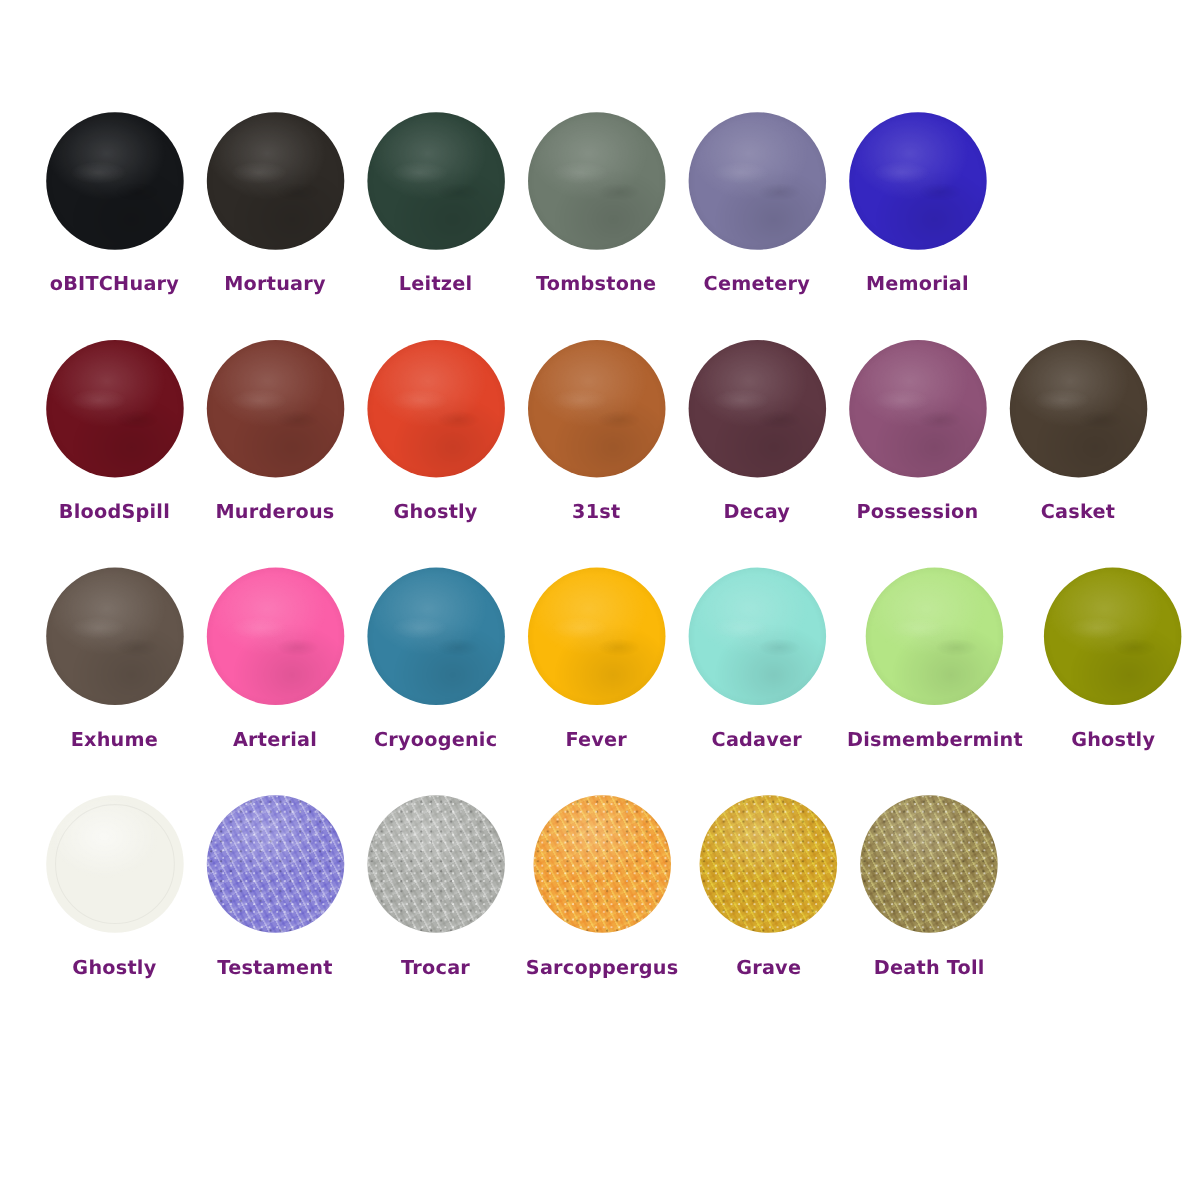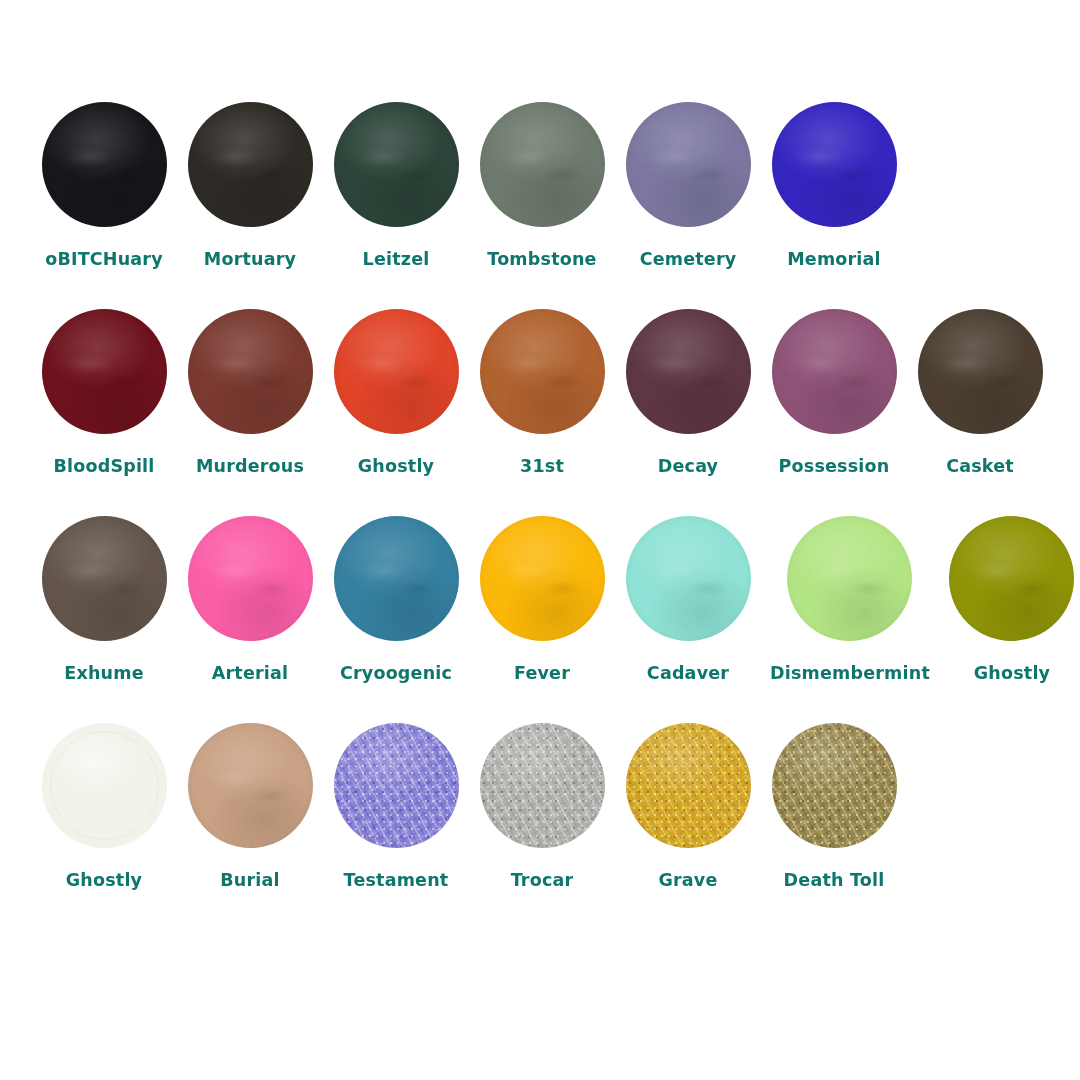--- a/index.html
+++ b/index.html
@@ -95,21 +95,21 @@
   .swatch-disc.tex-pale::after{
     content:"";position:absolute;inset:8px;border-radius:50%;
     border:1px solid rgba(0,0,0,0.045);
     pointer-events:none;
   }
   .swatch-label{
     margin-top:21px;
     font-size:17.5px;
     font-weight:700;
     letter-spacing:0.2px;
-    color:#0f766e;
+    color:#701a75;
     text-align:center;
     line-height:1.15;
     white-space:nowrap;
   }
 </style>
 </head>
 <body>
 
 <div id="board" style="background: rgb(255, 255, 255);">
     <div class="swatch-row">
@@ -240,35 +240,35 @@
     </div>
     <div class="swatch-row">
       <div class="swatch-cell">
         <div class="swatch-disc-wrap">
           <div class="swatch-disc tex-pale" style="background-color: rgb(242, 242, 234);"></div>
         </div>
         <div class="swatch-label">Ghostly</div>
       </div>
       <div class="swatch-cell">
         <div class="swatch-disc-wrap">
-          <div class="swatch-disc tex-cream" style="background-color: rgb(201, 161, 132);"></div>
-        </div>
-        <div class="swatch-label">Burial</div>
-      </div>
-      <div class="swatch-cell">
-        <div class="swatch-disc-wrap">
           <div class="swatch-disc tex-metal" style="background-color: rgb(139, 133, 216);"></div>
         </div>
         <div class="swatch-label">Testament</div>
       </div>
       <div class="swatch-cell">
         <div class="swatch-disc-wrap">
           <div class="swatch-disc tex-metal" style="background-color: rgb(176, 178, 174);"></div>
         </div>
         <div class="swatch-label">Trocar</div>
+      </div>
+      <div class="swatch-cell">
+        <div class="swatch-disc-wrap">
+          <div class="swatch-disc tex-metal" style="background-color: rgb(242, 166, 63);"></div>
+        </div>
+        <div class="swatch-label">Sarcoppergus</div>
       </div>
       <div class="swatch-cell">
         <div class="swatch-disc-wrap">
           <div class="swatch-disc tex-metal" style="background-color: rgb(212, 167, 42);"></div>
         </div>
         <div class="swatch-label">Grave</div>
       </div>
       <div class="swatch-cell">
         <div class="swatch-disc-wrap">
           <div class="swatch-disc tex-metal" style="background-color: rgb(154, 138, 82);"></div>

